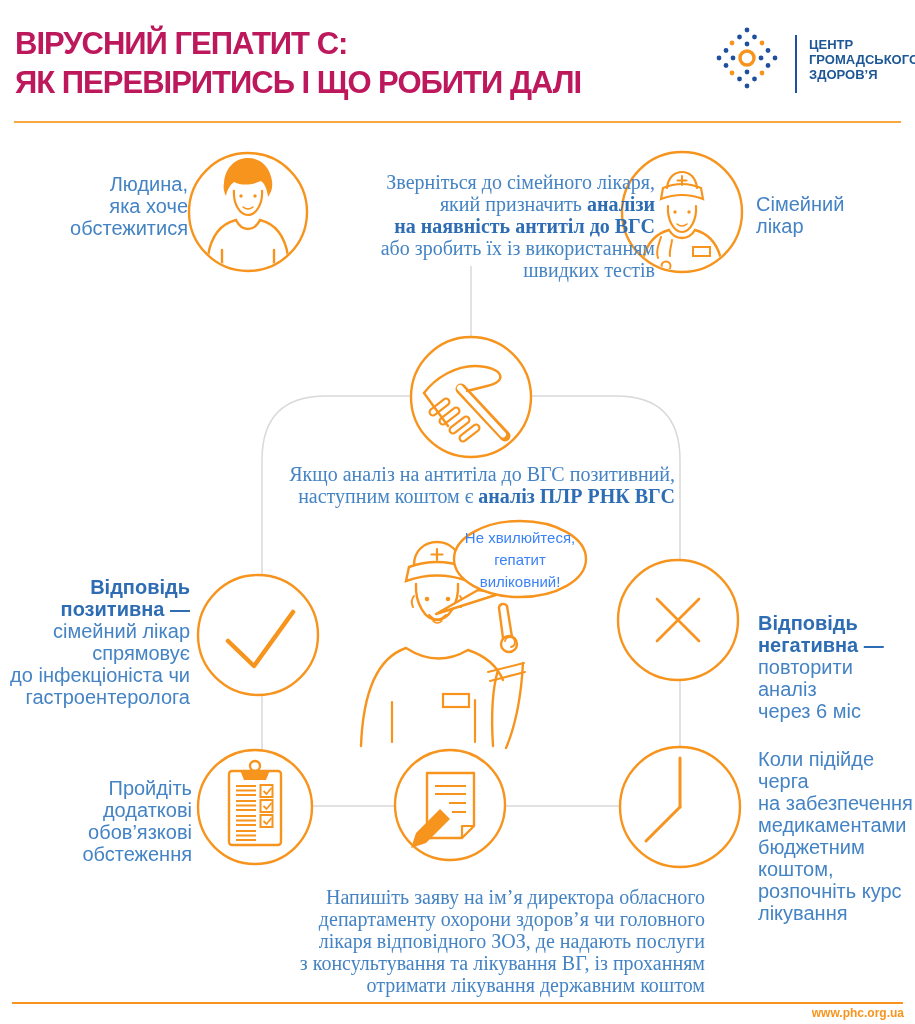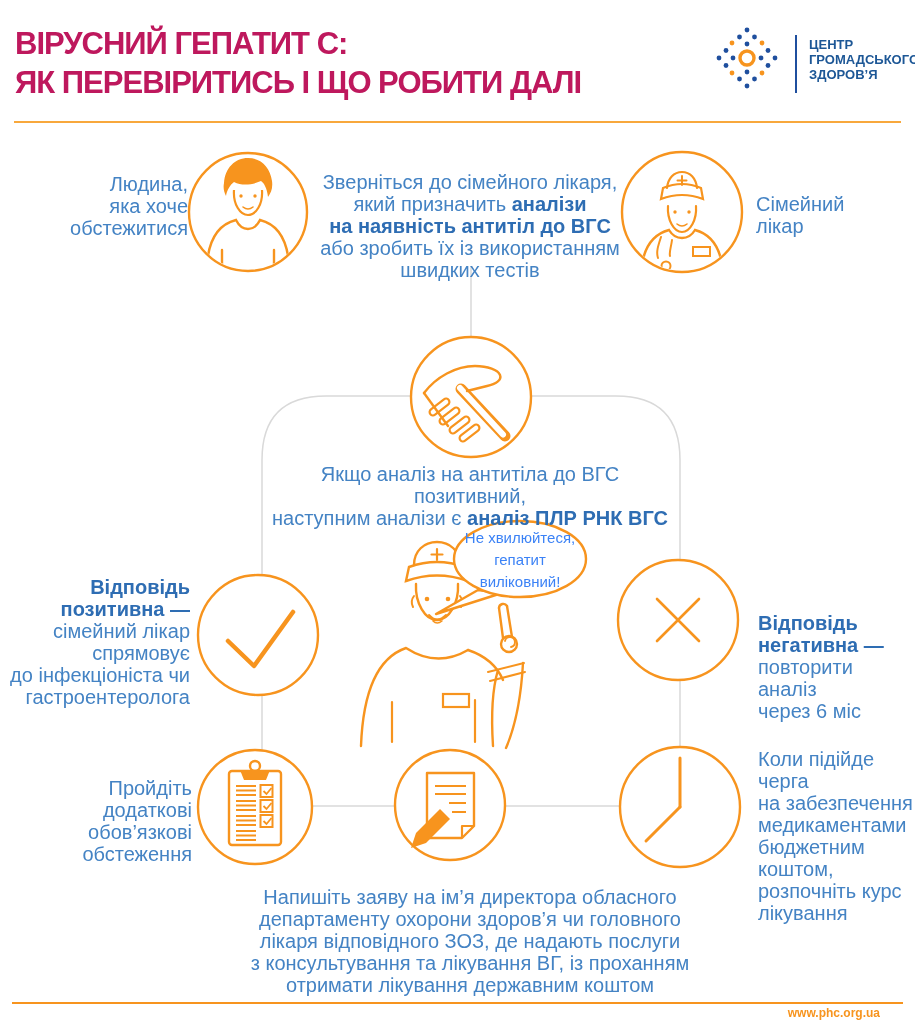--- a/index.html
+++ b/index.html
@@ -3,31 +3,31 @@
 <meta charset="utf-8">
 <style>
   html,body{margin:0;padding:0;background:#ffffff;}
   .canvas{position:relative;width:915px;height:1024px;background:#fff;overflow:hidden;
           font-family:"Liberation Sans",sans-serif;}
   .abs{position:absolute;}
   .t{position:absolute;color:#4483C4;font-size:20px;line-height:22px;}
   .t .ln{display:block;}
   .b{font-weight:bold;color:#2E6DB3;}
   .right{text-align:right;}
-  .center{text-align:center;}
+  .center{text-align:right;font-family:Liberation Serif, serif;}
   .title{position:absolute;left:15px;top:24px;color:#be185d;font-weight:bold;
          font-size:31px;line-height:39px;letter-spacing:-1px;}
   .logo-text{position:absolute;left:809px;top:37px;color:#1D5796;font-weight:bold;
              font-size:13px;line-height:15px;}
   .hrule{position:absolute;left:14px;top:121px;width:887px;height:2px;background:#F8A83C;}
   .sep{position:absolute;left:795px;top:35px;width:2px;height:58px;background:#1F4F9E;}
   .bubble-text{position:absolute;left:452px;top:527px;width:136px;text-align:center;
                color:#3b82f6;font-size:15px;line-height:22px;}
   .frule{position:absolute;left:12px;top:1002px;width:891px;height:2px;background:#F7941E;}
-  .url{position:absolute;left:680px;top:1006px;width:200px;text-align:right;
+  .url{position:absolute;left:704px;top:1006px;width:200px;text-align:right;
        color:#F7941E;font-weight:bold;font-size:12px;}
 </style>
 </head>
 <body>
 
 <div class="canvas">
 
   <div class="title">
     <div>ВІРУСНИЙ ГЕПАТИТ С:</div>
     <div>ЯК ПЕРЕВІРИТИСЬ І ЩО РОБИТИ ДАЛІ</div>
@@ -226,21 +226,21 @@
     <span class="ln">швидких тестів</span>
   </div>
 
   <div class="t" style="left:756px;top:193px;width:140px;">
     <span class="ln">Сімейний</span>
     <span class="ln">лікар</span>
   </div>
 
   <div class="t center" style="left:265px;top:463px;width:410px;">
     <span class="ln">Якщо аналіз на антитіла до ВГС позитивний,</span>
-    <span class="ln"><span>наступним аналізи є </span><span class="b">аналіз ПЛР РНК ВГС</span></span>
+    <span class="ln"><span>наступним коштом є </span><span class="b">аналіз ПЛР РНК ВГС</span></span>
   </div>
 
   <div class="t right" style="left:8px;top:576px;width:182px;">
     <span class="ln b">Відповідь позитивна —</span>
     <span class="ln">сімейний лікар спрямовує</span>
     <span class="ln">до інфекціоніста чи</span>
     <span class="ln">гастроентеролога</span>
   </div>
 
   <div class="t" style="left:758px;top:572px;width:155px;margin-top:40px;">

